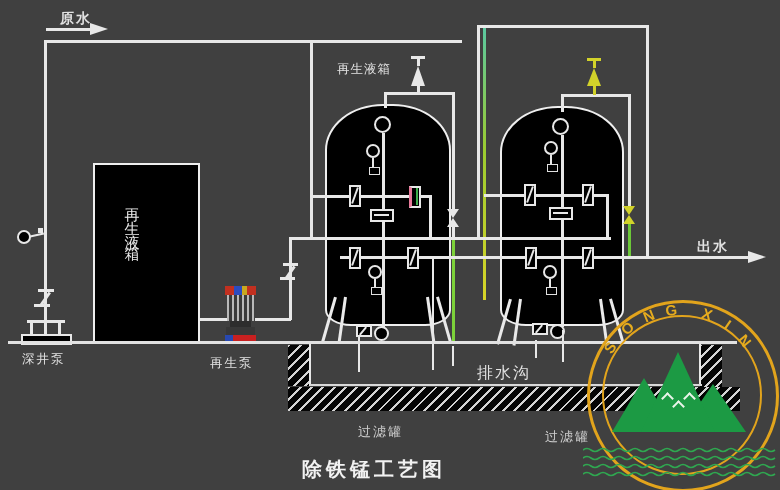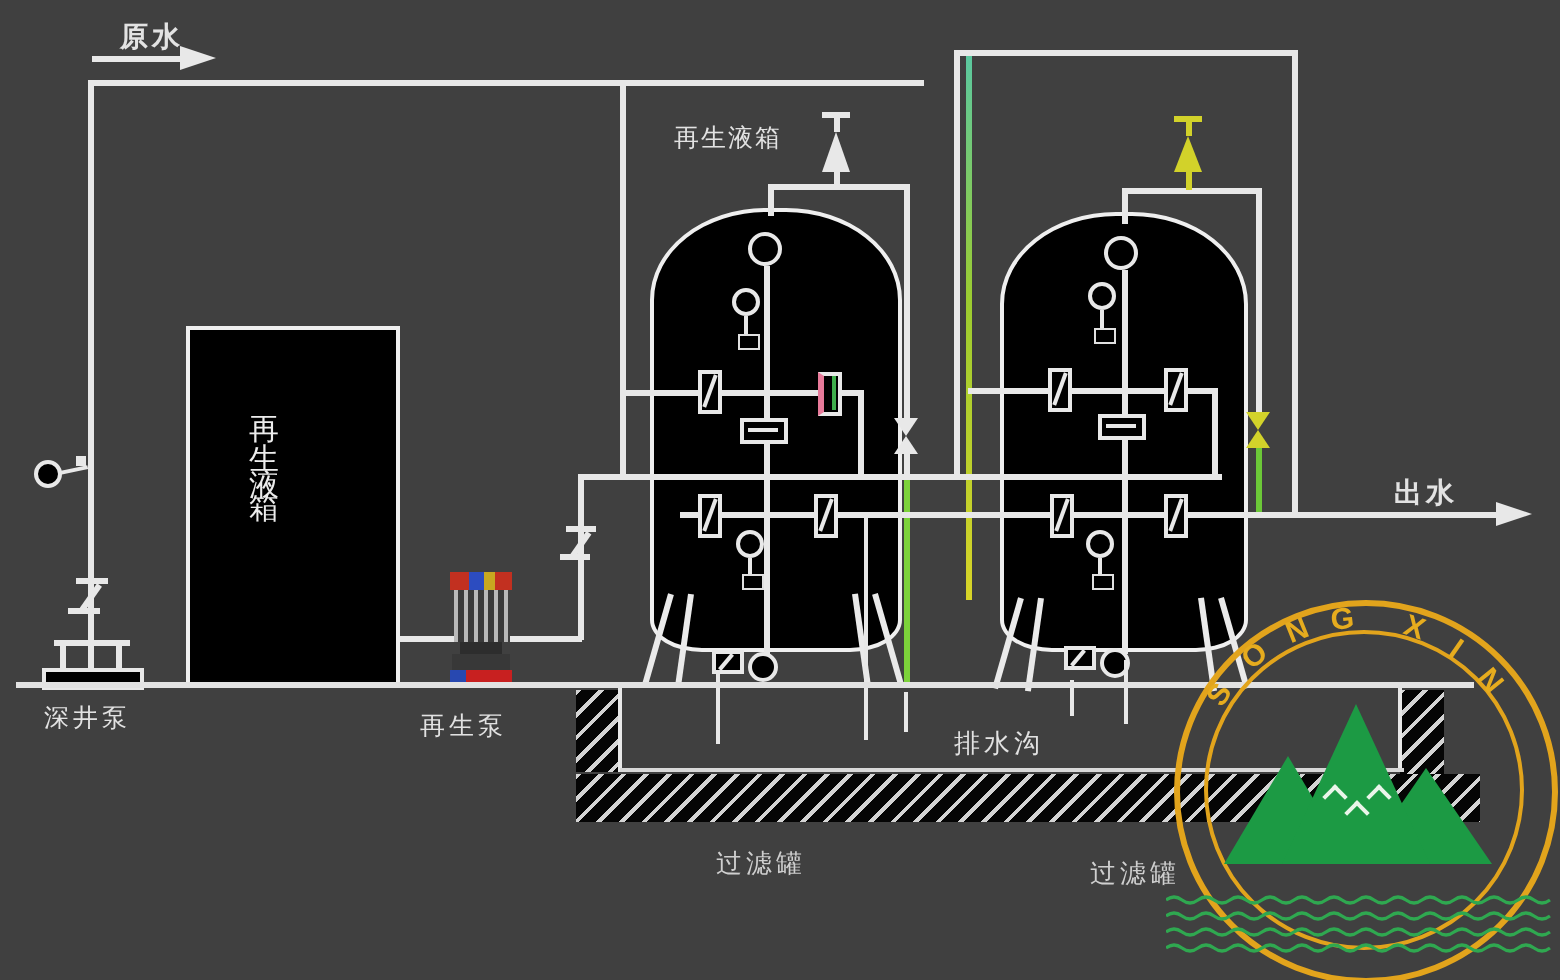--- a/index.html
+++ b/index.html
@@ -41,23 +41,24 @@
 <div id="stage">
 
   <div class="lbl" style="left:60px;top:10px;font-weight:bold;font-size:14px;">原水</div>
   <div class="ln" style="left:46px;top:28px;width:46px;height:2.5px;"></div>
   <div class="arr-r" style="left:90px;top:23px;"></div>
 
   <div class="lbl" style="left:337px;top:61px;font-size:12.5px;letter-spacing:1px;">再生液箱</div>
   <div class="lbl" style="left:22px;top:351px;font-size:12.5px;">深井泵</div>
   <div class="lbl" style="left:210px;top:355px;font-size:12.5px;text-align:right;">再生泵</div>
   <div class="lbl" style="left:697px;top:238px;font-weight:bold;font-size:14px;">出水</div>
-  <div class="lbl" style="left:477px;top:363px;font-size:13px;">排水沟</div>
+  <div class="lbl" style="left:477px;top:363px;font-size:16px;">排水沟</div>
   <div class="lbl" style="left:358px;top:423px;font-size:13px;color:#cfcfcf;">过滤罐</div>
   <div class="lbl" style="left:545px;top:428px;font-size:13px;color:#cfcfcf;">过滤罐</div>
+  <div class="lbl" style="left:302px;top:456px;font-size:20px;font-weight:bold;letter-spacing:4px;color:#f2f2f2;">除铁锰工艺图</div>
 
   <div class="tank" style="left:325px;top:104px;width:122px;height:218px;"></div>
   <div class="tank" style="left:500px;top:106px;width:120px;height:216px;"></div>
 
   <div class="leg" style="left:334px;top:297px;transform:rotate(16deg);"></div>
   <div class="leg" style="left:344px;top:297px;transform:rotate(8deg);"></div>
   <div class="leg" style="left:436px;top:297px;transform:rotate(-16deg);"></div>
   <div class="leg" style="left:426px;top:297px;transform:rotate(-8deg);"></div>
   <div class="leg" style="left:509px;top:299px;transform:rotate(16deg);"></div>
   <div class="leg" style="left:519px;top:299px;transform:rotate(8deg);"></div>

